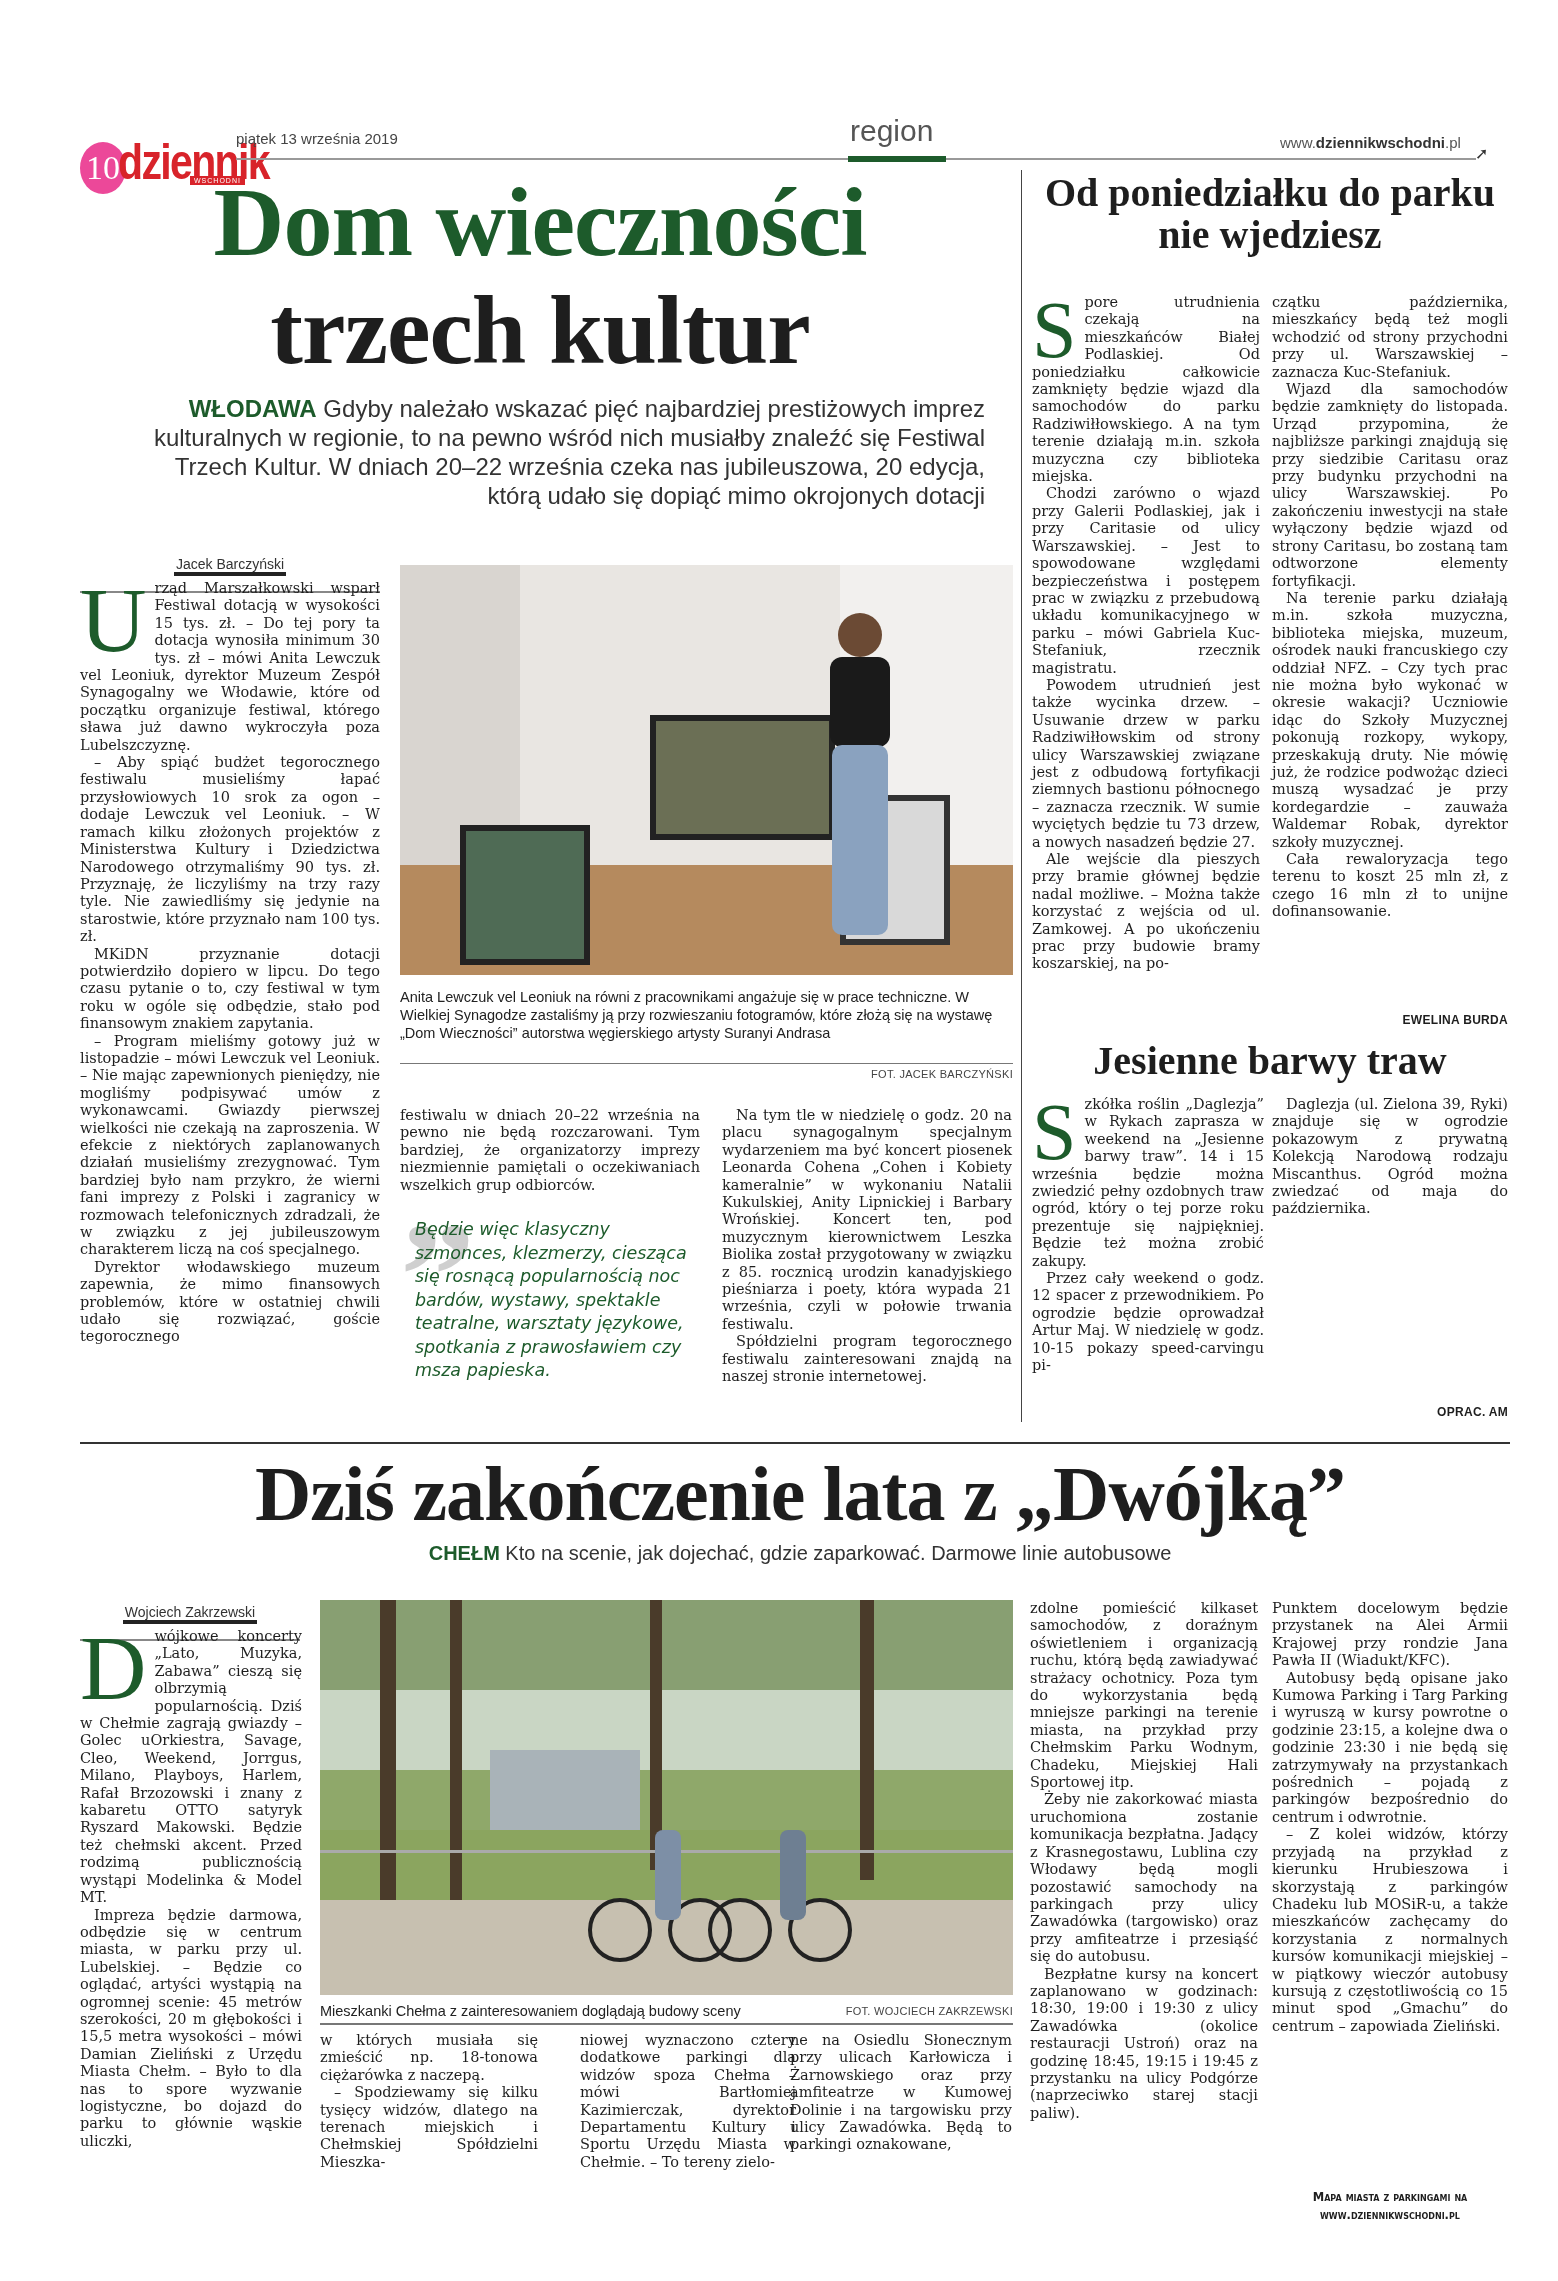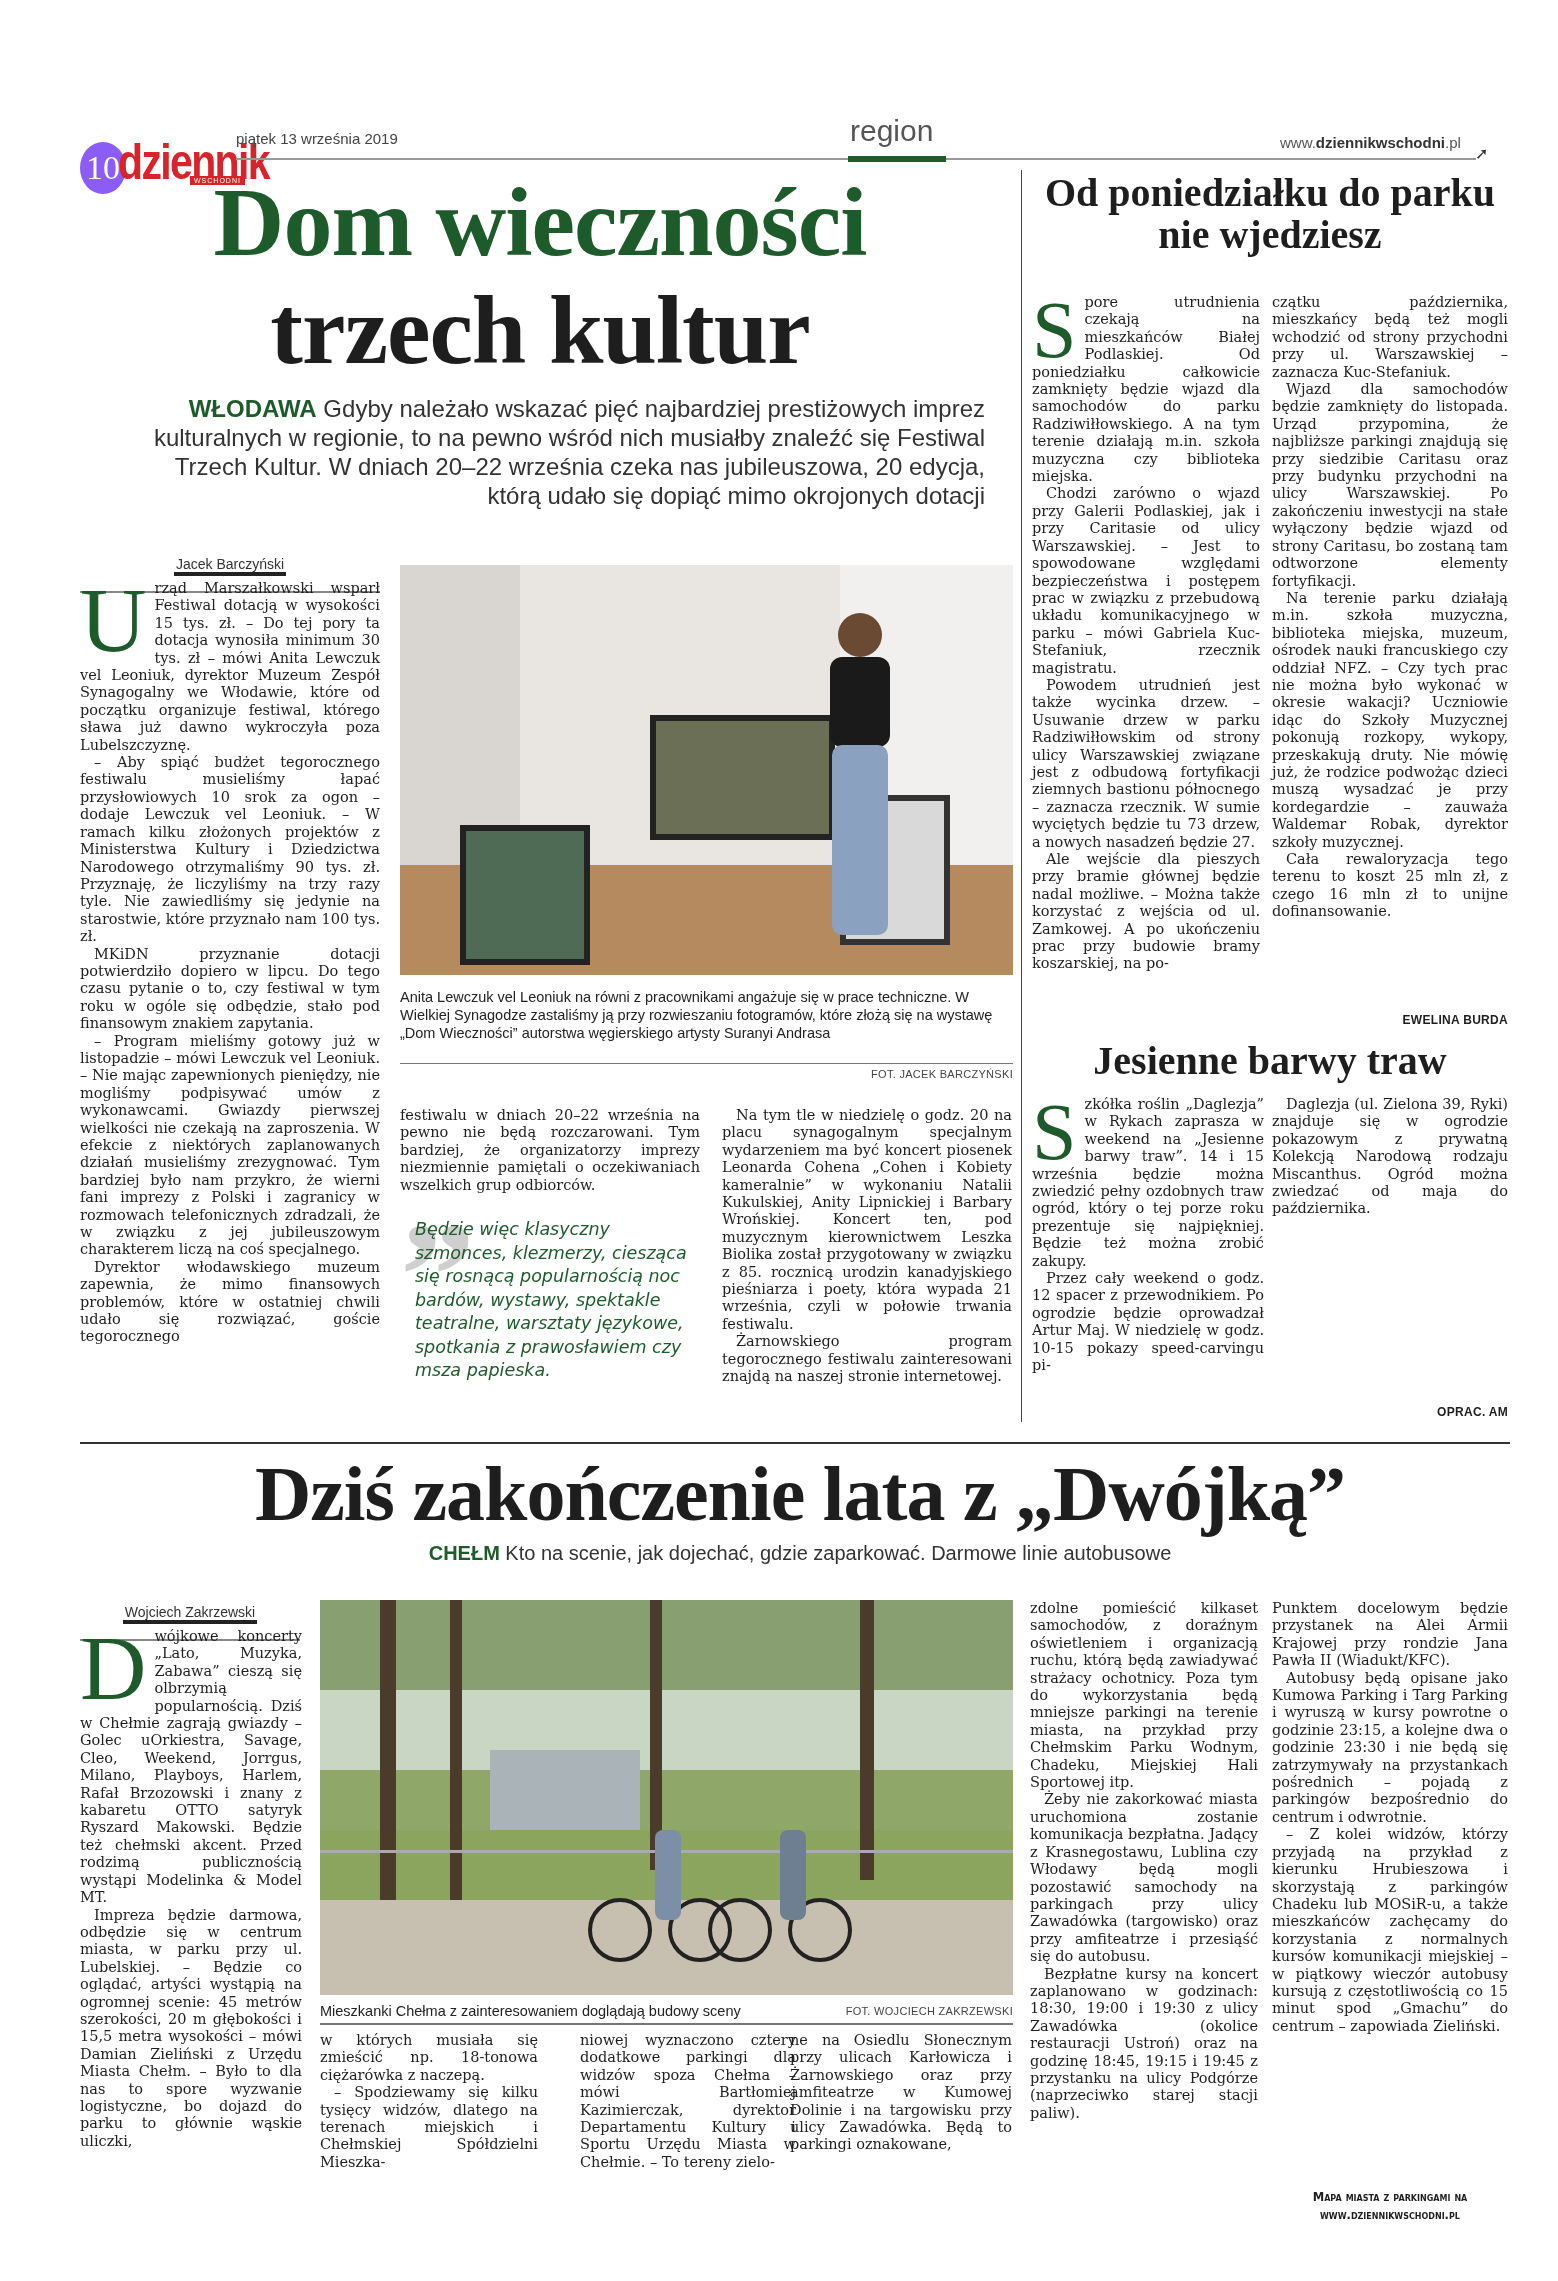--- a/index.html
+++ b/index.html
@@ -1,19 +1,19 @@
 <!DOCTYPE html>
 <html><head>
 <meta charset="utf-8">
 <style>
   html,body{margin:0;padding:0;background:#fff;}
   body{width:1558px;height:2281px;position:relative;overflow:hidden;font-family:"DejaVu Serif",serif;color:#1e1e1e;}
   .abs{position:absolute;}
   
-  .page-num{left:80px;top:142px;width:46px;height:52px;border-radius:50%;background:#8b5cf6;color:#fff;font-family:"Liberation Serif",serif;font-size:34px;line-height:52px;text-align:center;}
+  .page-num{left:80px;top:142px;width:46px;height:52px;border-radius:50%;background:#ec4899;color:#fff;font-family:"Liberation Serif",serif;font-size:34px;line-height:52px;text-align:center;}
   .logo{left:118px;top:134px;font-family:"Liberation Sans",sans-serif;font-weight:bold;font-size:50px;color:#d8232a;letter-spacing:-2px;transform:scaleX(0.82);transform-origin:left top;line-height:56px;}
   .logo-sub{left:190px;top:176px;background:#d8232a;color:#fff;font-family:"Liberation Sans",sans-serif;font-size:7px;padding:1px 4px;letter-spacing:1px;}
   .date{left:236px;top:130px;font-family:"Liberation Sans",sans-serif;font-size:15px;color:#444;}
   .header-rule{left:236px;top:158px;width:1240px;height:2px;background:#999;}
   .section-label{left:850px;top:114px;font-family:"Liberation Sans",sans-serif;font-size:30px;color:#555;font-weight:300;}
   .section-bar{left:848px;top:156px;width:98px;height:6px;background:#1d5b2b;}
   .site-url{left:1280px;top:134px;font-family:"Liberation Sans",sans-serif;font-size:15px;color:#555;}
   .site-url b{color:#333;}
   .cursor-icon{left:1475px;top:144px;font-size:16px;color:#333;}
   
@@ -93,21 +93,21 @@
 <div class="abs credit" style="left:400px;top:1068px;width:613px;">FOT. JACEK BARCZYŃSKI</div>
 
 <div class="abs col" style="left:400px;top:1107px;width:300px;">
   <p class="first">festiwalu w dniach 20–22 września na pewno nie będą rozczarowani. Tym bardziej, że organizatorzy imprezy niezmiennie pamiętali o oczekiwaniach wszelkich grup odbiorców.</p>
 </div>
 <div class="abs quote-mark" style="left:400px;top:1200px;">”</div>
 <div class="abs quote" style="left:415px;top:1218px;width:290px;">Będzie więc klasyczny szmonces, klezmerzy, ciesząca się rosnącą popularnością noc bardów, wystawy, spektakle teatralne, warsztaty językowe, spotkania z prawosławiem czy msza papieska.</div>
 
 <div class="abs col" style="left:722px;top:1107px;width:290px;">
   <p>Na tym tle w niedzielę o godz. 20 na placu synagogalnym specjalnym wydarzeniem ma być koncert piosenek Leonarda Cohena „Cohen i Kobiety kameralnie” w wykonaniu Natalii Kukulskiej, Anity Lipnickiej i Barbary Wrońskiej. Koncert ten, pod muzycznym kierownictwem Leszka Biolika został przygotowany w związku z 85. rocznicą urodzin kanadyjskiego pieśniarza i poety, która wypada 21 września, czyli w połowie trwania festiwalu.</p>
-  <p>Żarnowskiego program tegorocznego festiwalu zainteresowani znajdą na naszej stronie internetowej.</p>
+  <p>Spółdzielni program tegorocznego festiwalu zainteresowani znajdą na naszej stronie internetowej.</p>
 </div>
 
 <div class="abs vrule" style="left:1021px;top:170px;height:1252px;"></div>
 
 <div class="abs side-title" style="left:1030px;top:172px;width:480px;">Od poniedziałku do parku nie wjedziesz</div>
 <div class="abs col" style="left:1032px;top:294px;width:228px;">
   <p class="first"><span class="dropcap" style="font-size:80px;line-height:64px;">S</span><span>pore utrudnienia czekają na mieszkańców Białej Podlaskiej. Od poniedziałku całkowicie zamknięty będzie wjazd dla samochodów do parku Radziwiłłowskiego. A na tym terenie działają m.in. szkoła muzyczna czy biblioteka miejska.</span></p>
   <p>Chodzi zarówno o wjazd przy Galerii Podlaskiej, jak i przy Caritasie od ulicy Warszawskiej. – Jest to spowodowane względami bezpieczeństwa i postępem prac w związku z przebudową układu komunikacyjnego w parku – mówi Gabriela Kuc-Stefaniuk, rzecznik magistratu.</p>
   <p>Powodem utrudnień jest także wycinka drzew. – Usuwanie drzew w parku Radziwiłłowskim od strony ulicy Warszawskiej związane jest z odbudową fortyfikacji ziemnych bastionu północnego – zaznacza rzecznik. W sumie wyciętych będzie tu 73 drzew, a nowych nasadzeń będzie 27.</p>
   <p>Ale wejście dla pieszych przy bramie głównej będzie nadal możliwe. – Można także korzystać z wejścia od ul. Zamkowej. A po ukończeniu prac przy budowie bramy koszarskiej, na po-</p>

